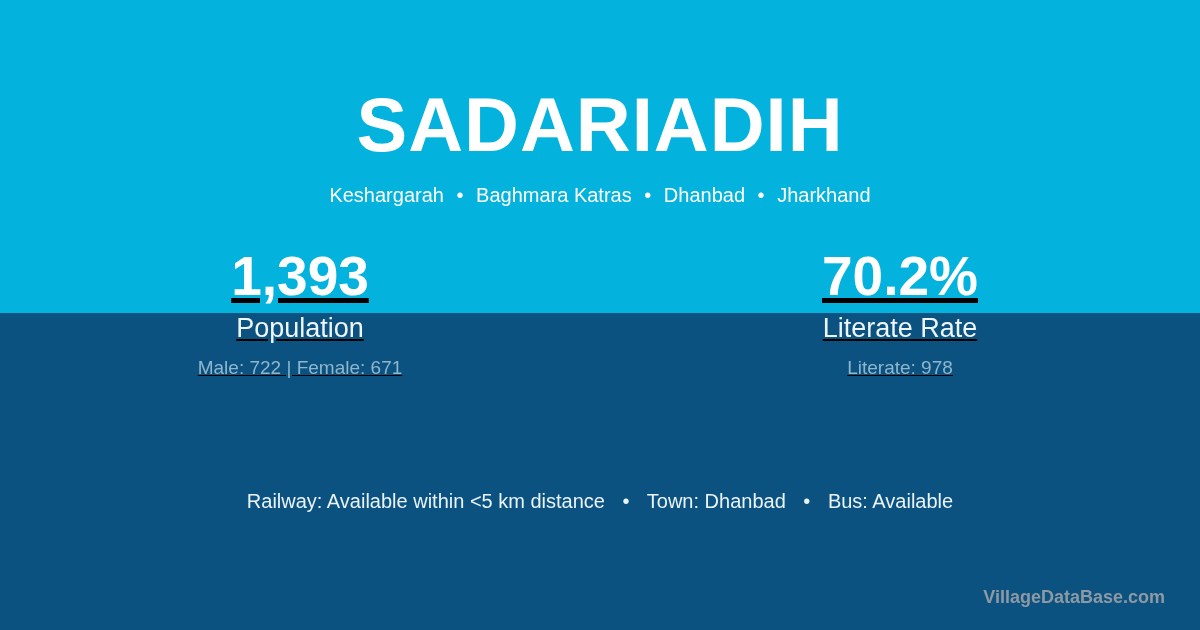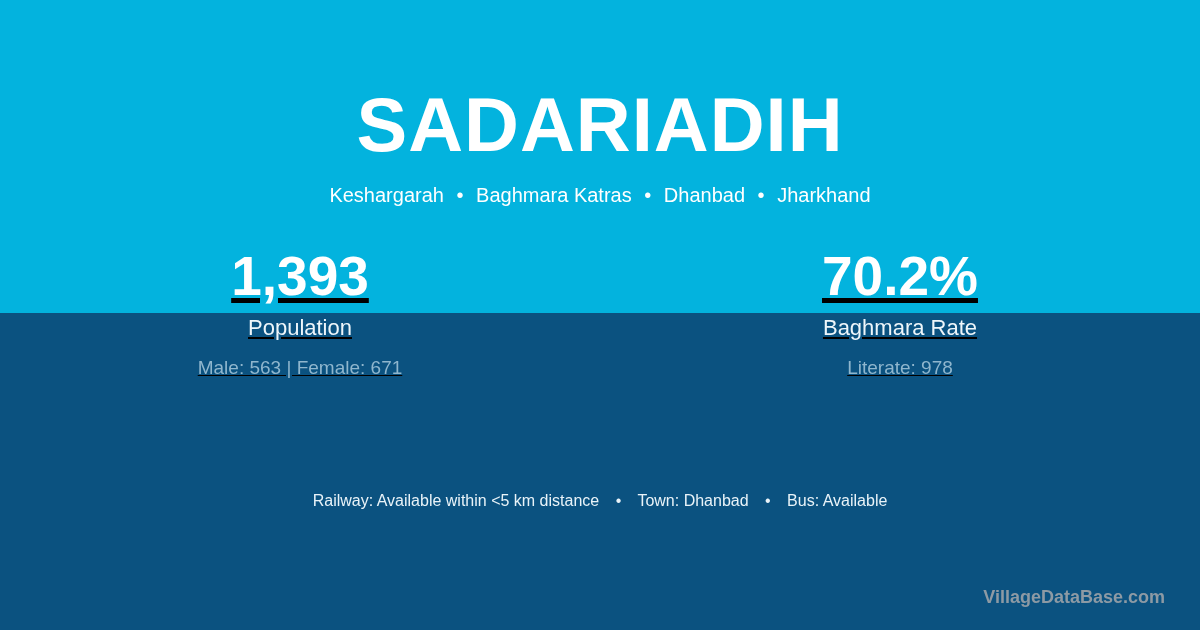--- a/index.html
+++ b/index.html
@@ -89,21 +89,21 @@
   }
   .stat-value {
     font-size: 55px;
     font-weight: bold;
     line-height: 66px;
     color: #ffffff;
     letter-spacing: 0px;
     white-space: nowrap;
   }
   .stat-label {
-    font-size: 22px;
+    font-size: 27px;
     font-weight: normal;
     line-height: 34px;
     color: #eef6fa;
     padding-top: 2px;
     white-space: nowrap;
   }
   .stat-sub {
     font-size: 19px;
     font-weight: normal;
     line-height: 26px;
@@ -112,21 +112,21 @@
     white-space: nowrap;
   }
 
   
   .facilities {
     position: absolute;
     left: 0;
     top: 486px;
     width: 1200px;
     text-align: center;
-    font-size: 16px;
+    font-size: 20px;
     line-height: 30px;
     color: #e9f3f8;
     white-space: nowrap;
   }
   .facility-item {
     display: inline;
   }
   .facility-sep {
     display: inline;
     padding: 0 12px;
@@ -164,27 +164,27 @@
       <span class="subtitle-sep">•</span>
       <span>Jharkhand</span>
     </div>
   </div>
 
   <div class="stats-row">
 
     <div class="stat-col">
       <div class="stat-value">1,393</div>
       <div class="stat-label">Population</div>
-      <div class="stat-sub">Male: 563 | Female: 671</div>
+      <div class="stat-sub">Male: 722 | Female: 671</div>
     </div>
 
 
     <div class="stat-col">
       <div class="stat-value">70.2%</div>
-      <div class="stat-label">Baghmara Rate</div>
+      <div class="stat-label">Literate Rate</div>
       <div class="stat-sub">Literate: 978</div>
     </div>
 
   </div>
 
   <div class="facilities">
     <span class="facility-item">Railway: Available within &lt;5 km distance</span>
     <span class="facility-sep">•</span>
     <span class="facility-item">Town: Dhanbad</span>
     <span class="facility-sep">•</span>

